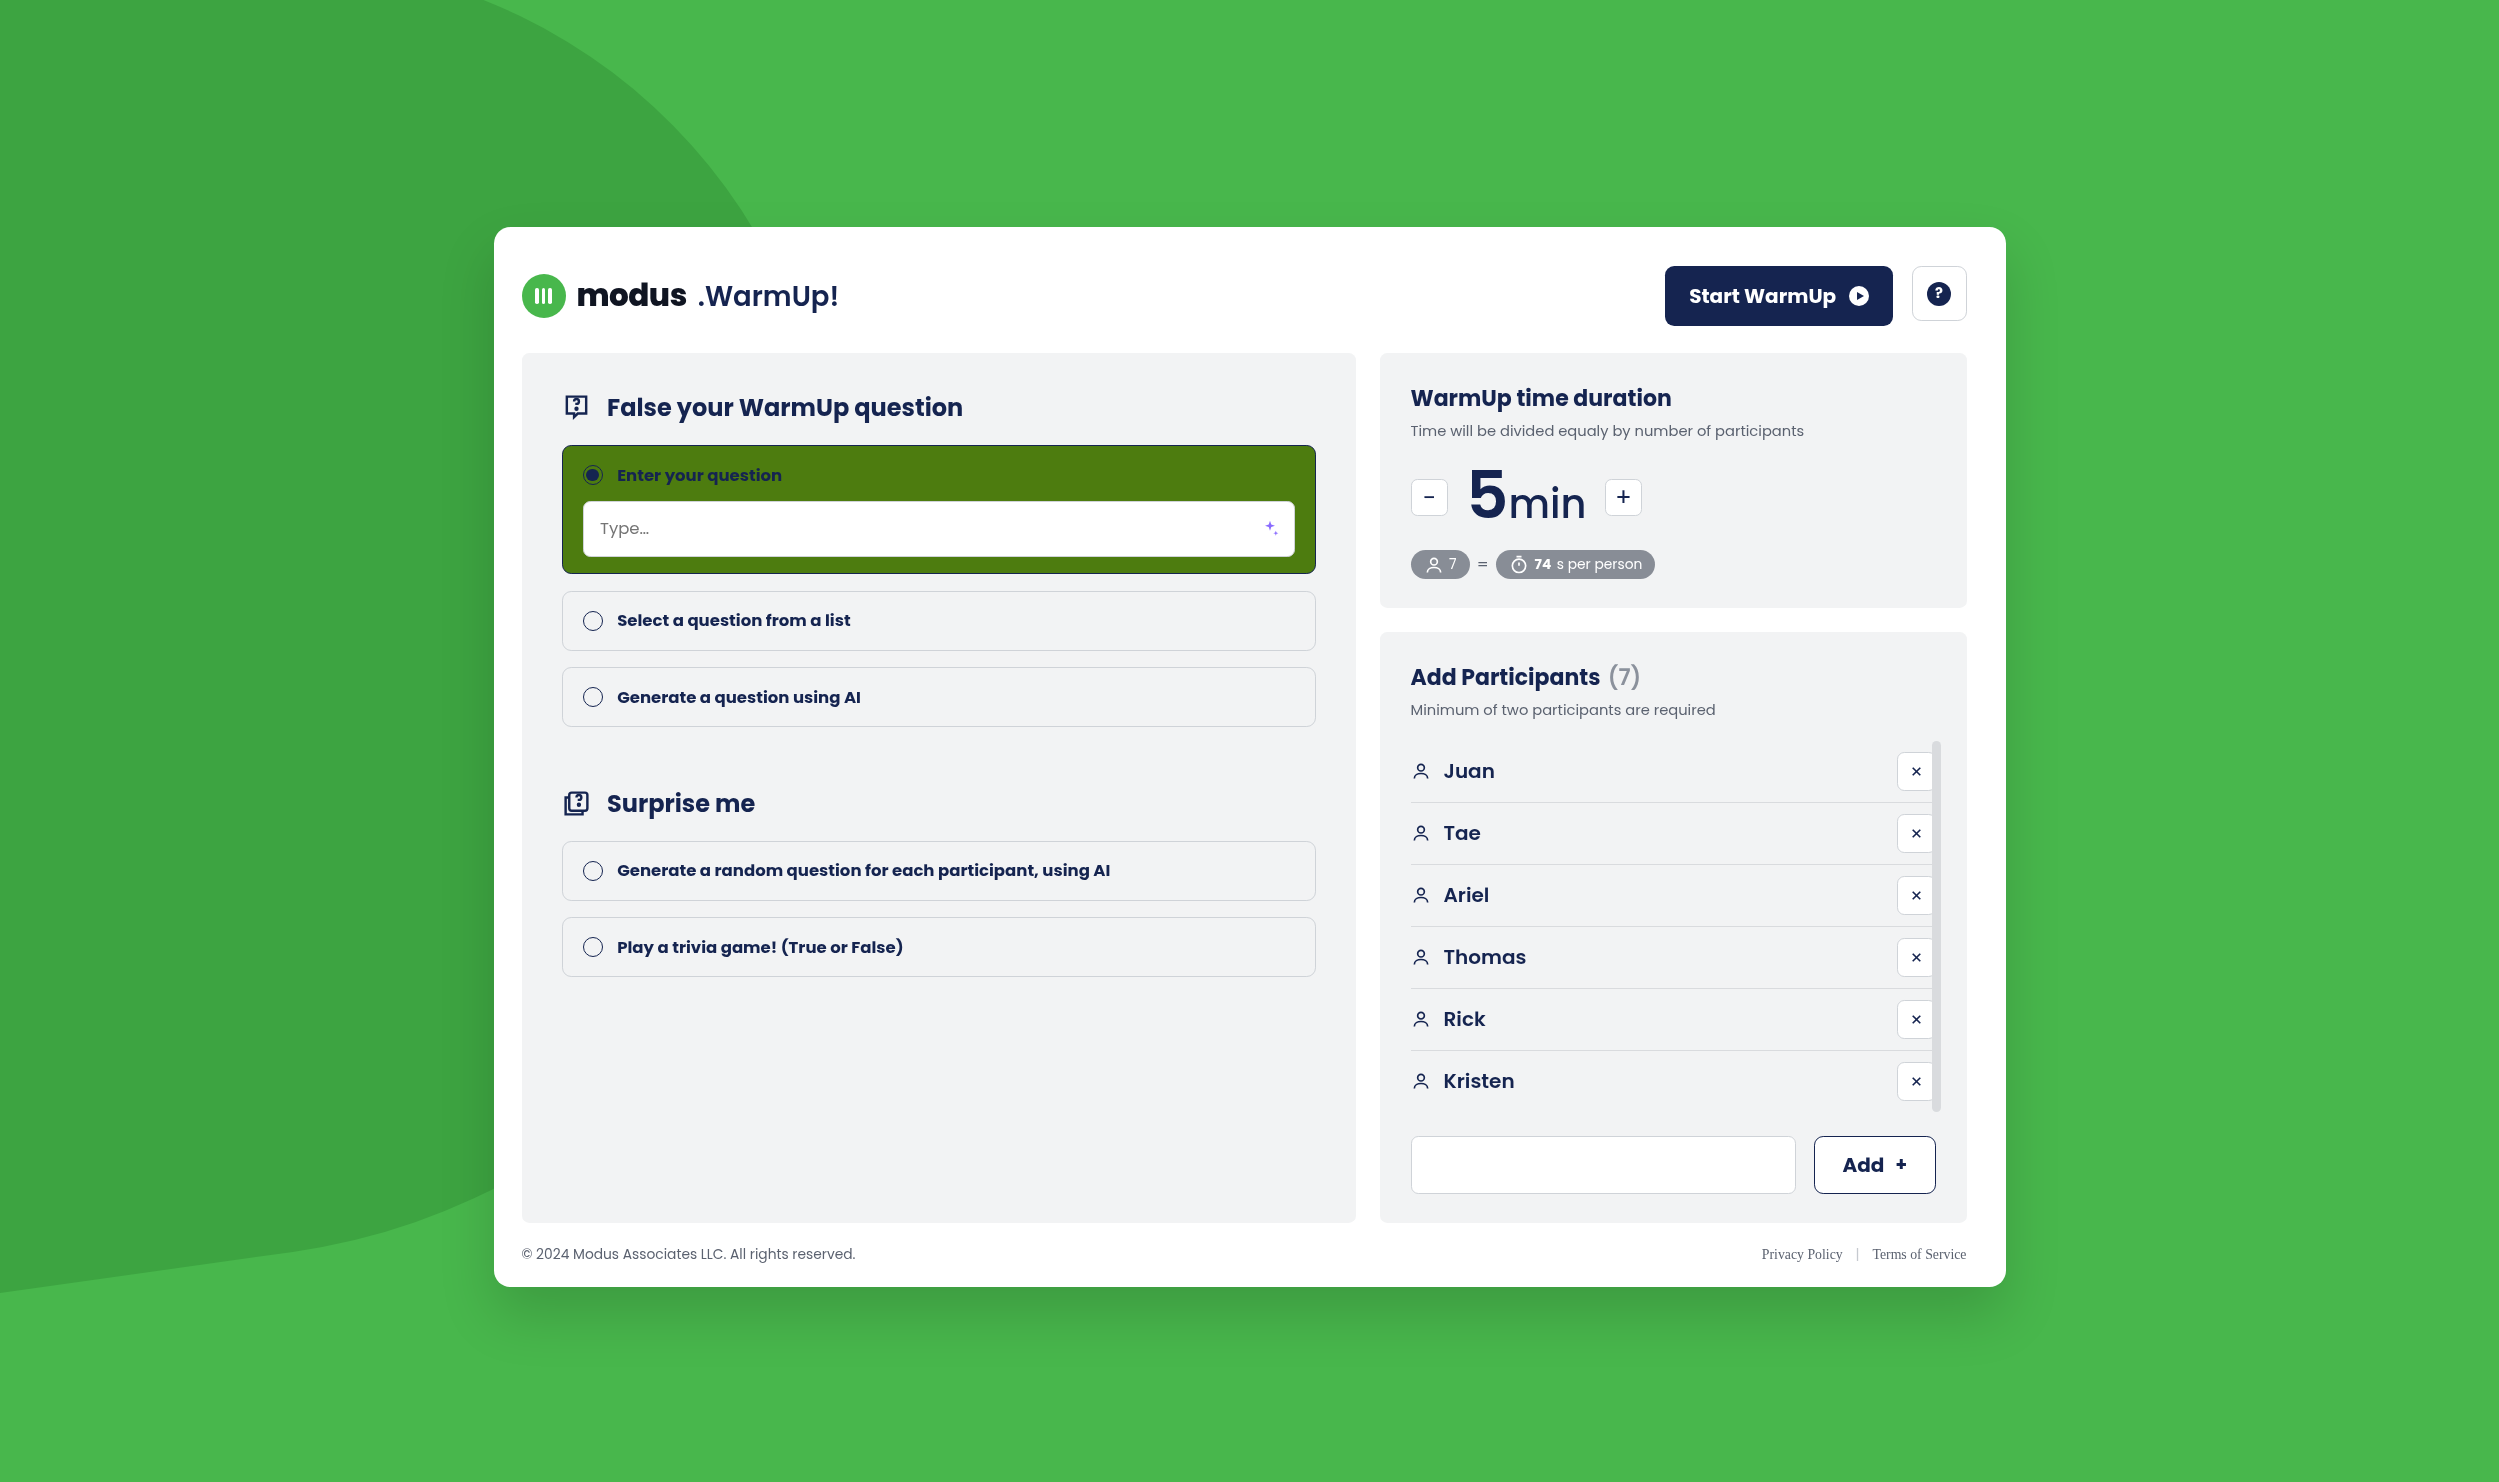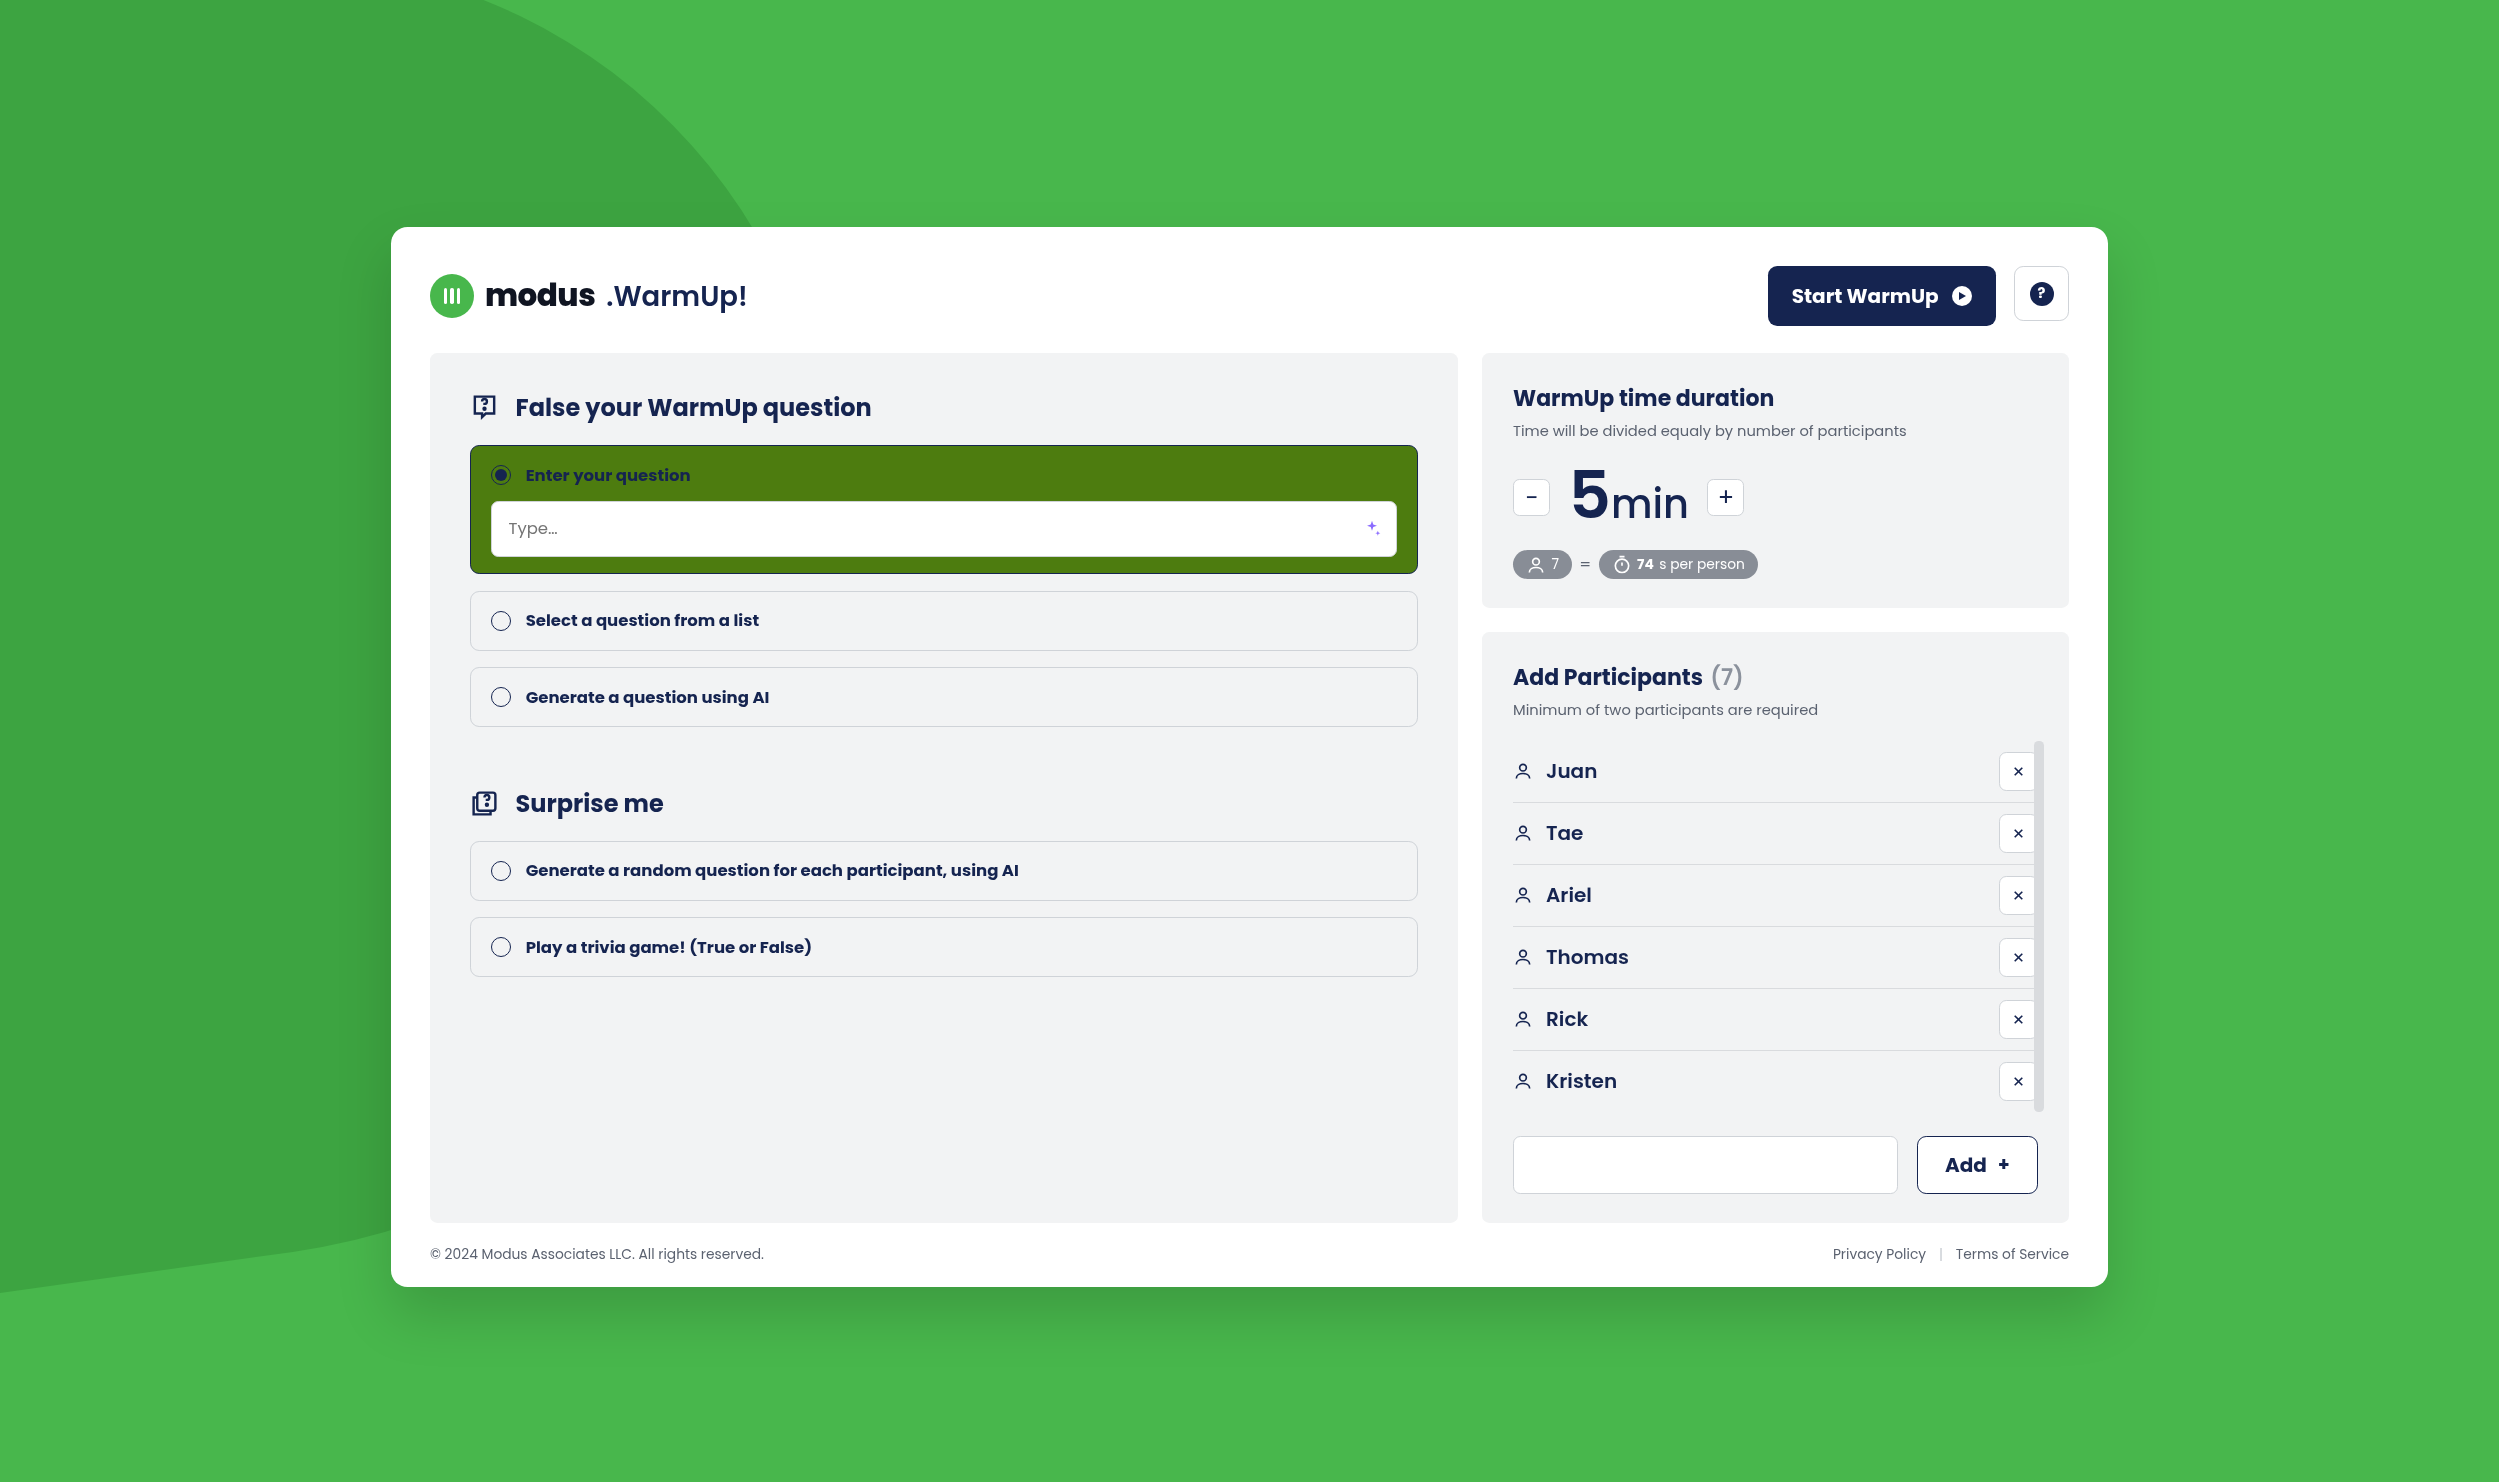--- a/index.html
+++ b/index.html
@@ -9,21 +9,21 @@
     --grey-bg:#f2f3f4;
     --grey-border:#cfd3d8;
     --grey-text:#5b6270;
     --pill-bg:#888d96;
     --radius:16.5px;
   }
   *{box-sizing:border-box;font-family:"Poppins","Segoe UI",Arial,sans-serif;}
   body{margin:0;background:var(--green);min-height:100vh;display:flex;align-items:center;justify-content:center;overflow:hidden;}
   
   .bg-shape{position:absolute;left:-165px;top:-46px;width:1009px;height:1285px;background:var(--green-dark);border-top-right-radius:551px;border-bottom-right-radius:642px;transform:rotate(-8deg);z-index:0;}
-  .card{position:relative;z-index:1;width:1717px;max-width:95vw;background:#fff;border-radius:var(--radius);box-shadow:0 27.5px 55px rgba(0,0,0,.15);padding:39px 39px 22px 39px;margin-top:32px;}
+  .card{position:relative;z-index:1;width:1512px;max-width:95vw;background:#fff;border-radius:var(--radius);box-shadow:0 27.5px 55px rgba(0,0,0,.15);padding:39px 39px 22px 28px;margin-top:32px;}
   
   .hdr{display:flex;align-items:center;justify-content:space-between;margin-bottom:27.5px;}
   .brand{display:flex;align-items:baseline;gap:11px;}
   .logo{width:44px;height:44px;border-radius:50%;background:var(--green);display:flex;align-items:center;justify-content:center;align-self:center;}
   .logo span{display:flex;gap:2.8px;}
   .logo span i{width:3.7px;height:16.5px;background:#fff;border-radius:1.8px;}
   .brand-name{font-size:31px;font-weight:800;color:#101522;letter-spacing:-0.5px;}
   .brand-sub{font-size:27.5px;font-weight:600;color:var(--navy);}
   .hdr-actions{display:flex;gap:18.4px;}
   .btn-primary{background:var(--navy);color:#fff;border:none;border-radius:9.2px;padding:14.7px 24px;font-size:20px;font-weight:700;display:flex;align-items:center;gap:13px;cursor:pointer;}
@@ -69,21 +69,21 @@
   .prow:last-child{border-bottom:none;}
   .pname{display:flex;align-items:center;gap:13px;font-size:20px;color:var(--navy);font-weight:600;}
   .uic{width:20px;height:20px;}
   .xbtn{width:39px;height:39px;border:1.8px solid var(--grey-border);border-radius:7.3px;background:#fff;display:flex;align-items:center;justify-content:center;cursor:pointer;color:var(--navy);}
   .add-row{display:flex;gap:18.4px;margin-top:24px;}
   .add-in{flex:1;border:1.8px solid var(--grey-border);border-radius:7.3px;background:#fff;padding:13px 14.7px;font-size:16.5px;}
   .add-btn{border:1.8px solid var(--navy);background:#fff;color:var(--navy);border-radius:9.2px;padding:13px 27.5px;font-size:20px;font-weight:700;display:flex;align-items:center;gap:11px;cursor:pointer;}
   .plus{font-size:18.4px;font-weight:700;}
   
   .ftr{display:flex;justify-content:space-between;align-items:center;margin-top:22px;color:var(--grey-text);font-size:13.8px;}
-  .ftr a{color:var(--grey-text);text-decoration:none;}
+  .ftr a{color:var(--grey-text);text-decoration:none;font-family:Liberation Serif, serif;}
   .sep{margin:0 9.2px;color:#c6cad0;}
 </style>
 </head>
 <body>
 
 <div class="bg-shape"></div>
 
 <div class="card">
 
   <div class="hdr">

